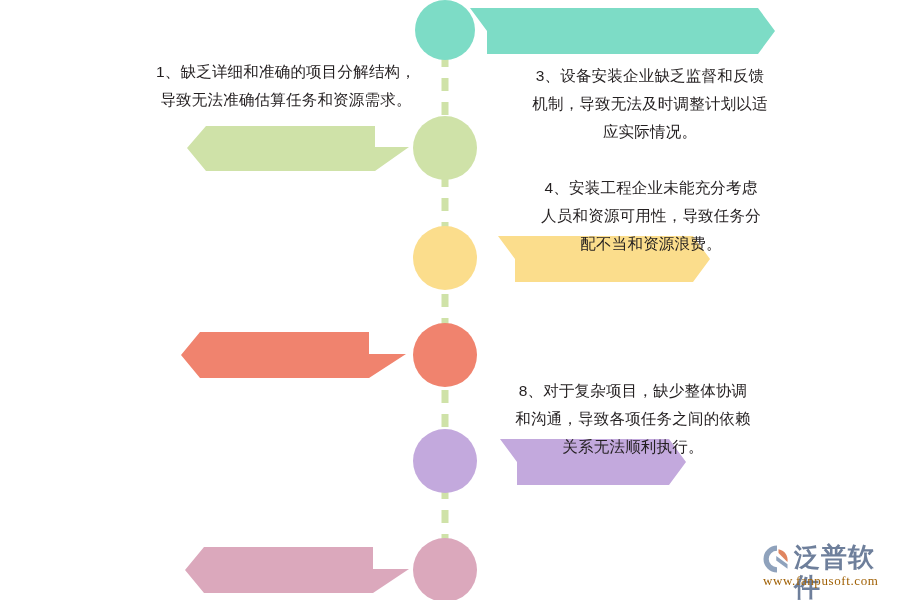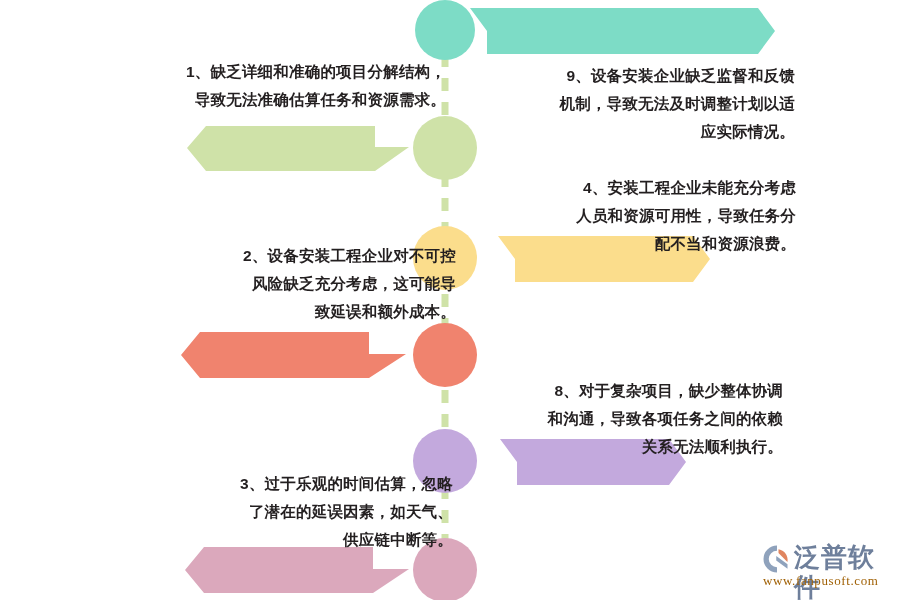--- a/index.html
+++ b/index.html
@@ -31,22 +31,21 @@
   .text-block {
     position: absolute;
     font-size: 15.5px;
     line-height: 28px;
     color: #231f20;
     letter-spacing: 0.2px;
     white-space: pre-line;
     font-family: "Liberation Sans", "DejaVu Sans", sans-serif;
   }
   .text-left {
-    text-align: right;
-    font-weight: bold;
+    text-align: center;
   }
   .logo {
     position: absolute;
     left: 762px;
     top: 542px;
     width: 132px;
     height: 50px;
   }
   .logo-mark {
     position: absolute;
@@ -102,39 +101,33 @@
     <circle id="node-2" cx="445" cy="148" r="32" fill="#cfe2a8"></circle>
     <circle id="node-3" cx="445" cy="258" r="32" fill="#fbdd8c"></circle>
     <circle id="node-4" cx="445" cy="355" r="32" fill="#f0836e"></circle>
     <circle id="node-5" cx="445" cy="461" r="32" fill="#c3a9dd"></circle>
     <circle id="node-6" cx="445" cy="570" r="32" fill="#dba8bc"></circle>
   </svg>
 
   <div class="text-block text-left" style="left:126px; top:58px;  width:320px;">1、缺乏详细和准确的项目分解结构，
 导致无法准确估算任务和资源需求。</div>
 
-  <div class="text-block text-left" style="left:505px; top:62px;  width:290px;">9、设备安装企业缺乏监督和反馈
+  <div class="text-block text-left" style="left:505px; top:62px;  width:290px;">3、设备安装企业缺乏监督和反馈
 机制，导致无法及时调整计划以适
 应实际情况。</div>
 
   <div class="text-block text-left" style="left:506px; top:174px; width:290px;">4、安装工程企业未能充分考虑
 人员和资源可用性，导致任务分
 配不当和资源浪费。</div>
 
-  <div class="text-block text-left" style="left:166px; top:242px; width:290px;">2、设备安装工程企业对不可控
-风险缺乏充分考虑，这可能导
-致延误和额外成本。</div>
 
   <div class="text-block text-left" style="left:483px; top:377px; width:300px;">8、对于复杂项目，缺少整体协调
 和沟通，导致各项任务之间的依赖
 关系无法顺利执行。</div>
 
-  <div class="text-block text-left" style="left:153px; top:470px; width:300px;">3、过于乐观的时间估算，忽略
-了潜在的延误因素，如天气、
-供应链中断等。</div>
 
   <div class="logo">
     <svg class="logo-mark" viewBox="0 0 40 40">
       <path id="logo-swoosh-outer" d="M20 2 A18 18 0 1 0 20 38 L20 31 A11 11 0 1 1 20 9 Z" fill="#8fa2bc"></path>
       <path id="logo-swoosh-inner" d="M22 7 C31 9 35 16 34 24 C30 20 25 15 22 12 Z" fill="#e0855f"></path>
       <path id="logo-swoosh-bar" d="M19 16 L34 27 L34 33 L19 22 Z" fill="#8fa2bc"></path>
     </svg>
     <div class="logo-word" style="color: rgb(110, 127, 155);">泛普软件</div>
     <div class="logo-url" style="color: #a16207;">www.fanpusoft.com</div>
   </div>

